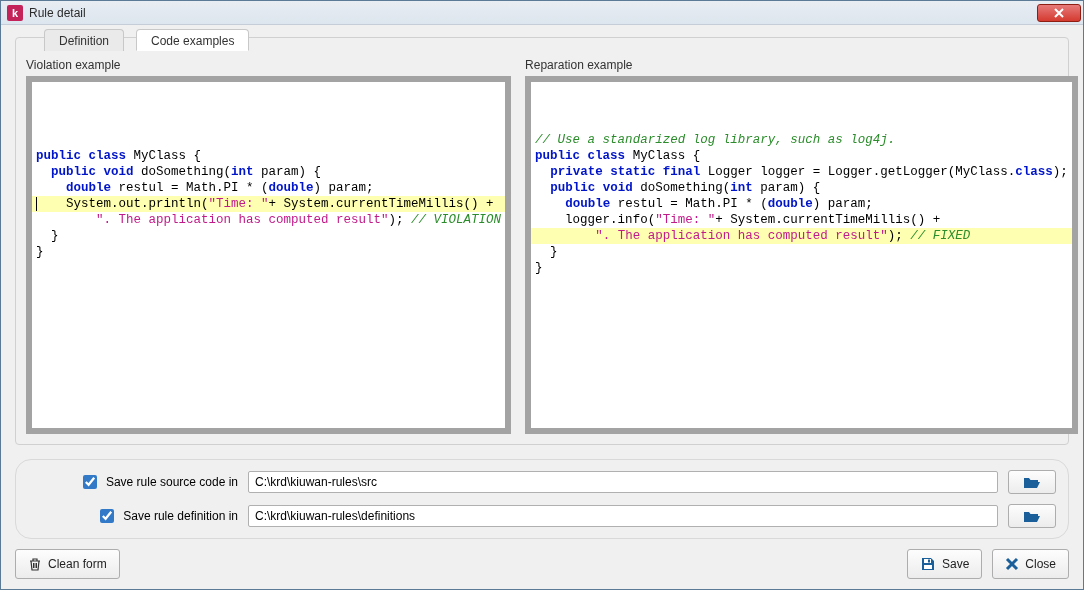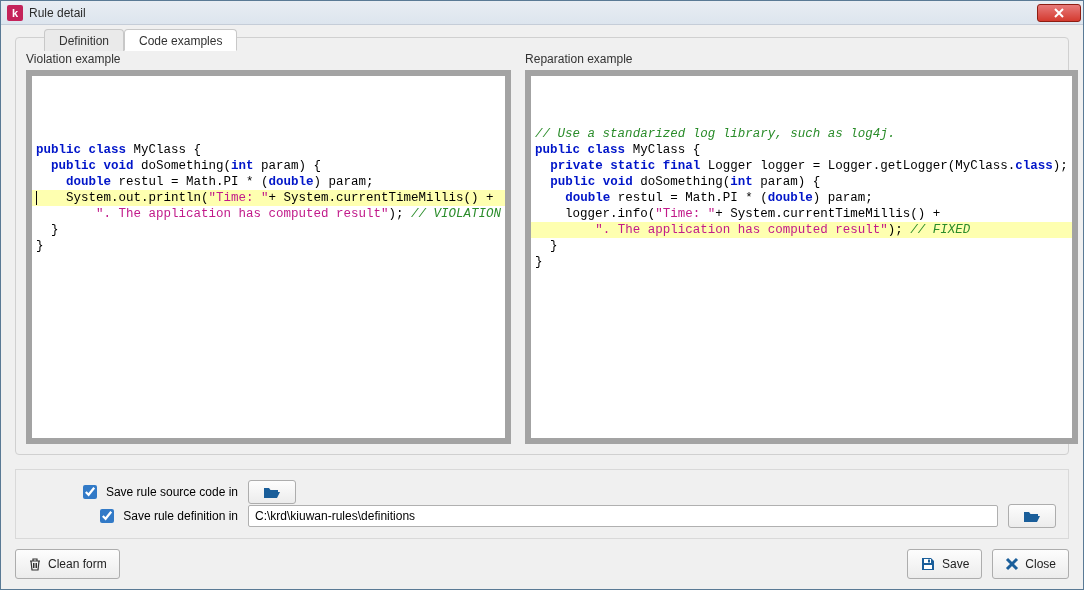--- a/index.html
+++ b/index.html
@@ -58,22 +58,22 @@
     flex: 1;
     border: 1px solid #d0d0d0;
     border-radius: 4px;
     padding: 8px 10px 10px 10px;
     background: #f0f0f0;
     display: flex;
     flex-direction: column;
   }
   .tabs {
     display: flex;
-    gap: 0;
-    margin: -18px 0 2px 18px;
+    gap: 12px;
+    margin: -18px 0 8px 18px;
     height: 22px;
   }
   .tab {
     padding: 2px 14px 0 14px;
     border: 1px solid #c8c8c8;
     border-bottom: none;
     border-radius: 4px 4px 0 0;
     background: #f5f5f5;
     color: #333;
     position: relative;
@@ -127,24 +127,25 @@
   .cmt { color: #2a8c2a; font-style: italic; }
   .caret {
     position:absolute;
     width:1px;height:14px;background:#000;
     z-index:2;
   }
 
   .save-rows {
     margin: 14px 0 0 0;
     border: 1px solid #d9d9d9;
-    border-radius: 0;
+    border-radius: 16px;
     padding: 10px 12px;
     display: flex;
     flex-direction: column;
+    gap: 10px;
   }
   .save-row {
     display: flex;
     align-items: center;
     gap: 10px;
   }
   .save-row .lbl {
     width: 210px;
     text-align: right;
     display: flex;
@@ -254,20 +255,21 @@
 
       </div>
     </div>
 
     <div class="save-rows">
       <div class="save-row">
         <label class="lbl">
           <input type="checkbox" id="cb-src" checked="" style="">
           <span>Save rule source code in</span>
         </label>
+        <input type="text" value="C:\krd\kiuwan-rules\src" style="">
         <div class="browse-btn">
           <svg width="18" height="14" viewBox="0 0 18 14">
             <path d="M1 3 h5 l1.5 2 H15 v2 H4 L1 13 V3z M4 7 h13 l-3 6 H1z"></path>
           </svg>
         </div>
       </div>
       <div class="save-row">
         <label class="lbl">
           <input type="checkbox" id="cb-def" checked="" style="">
           <span>Save rule definition in</span>

